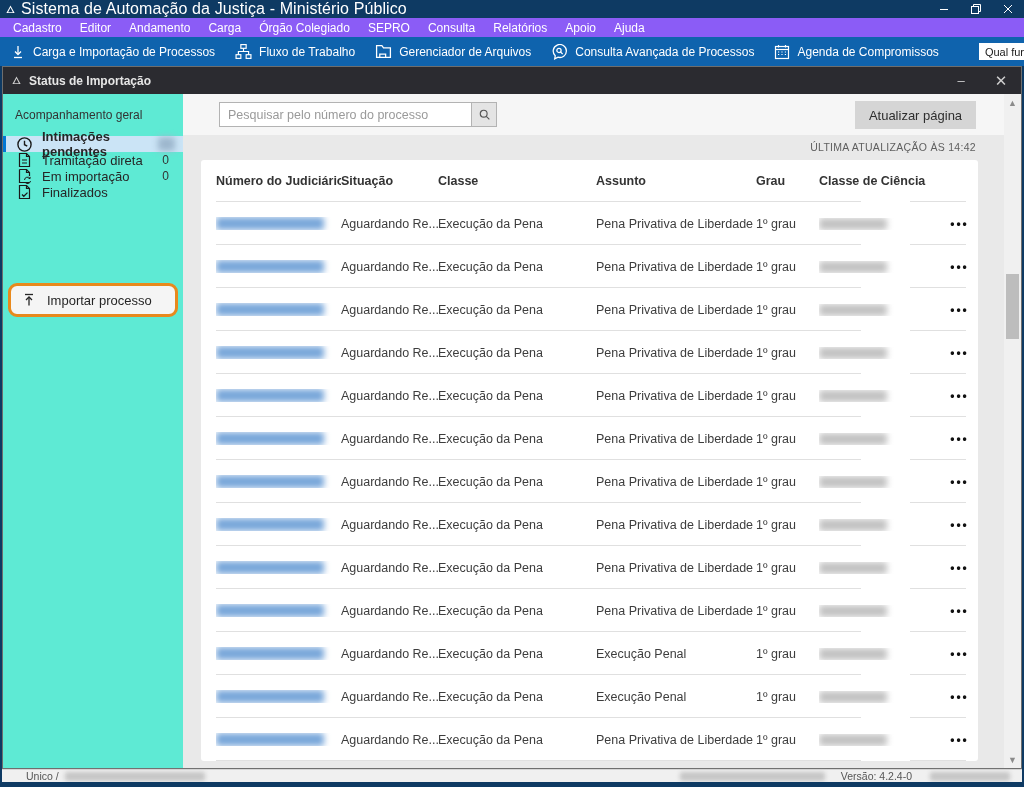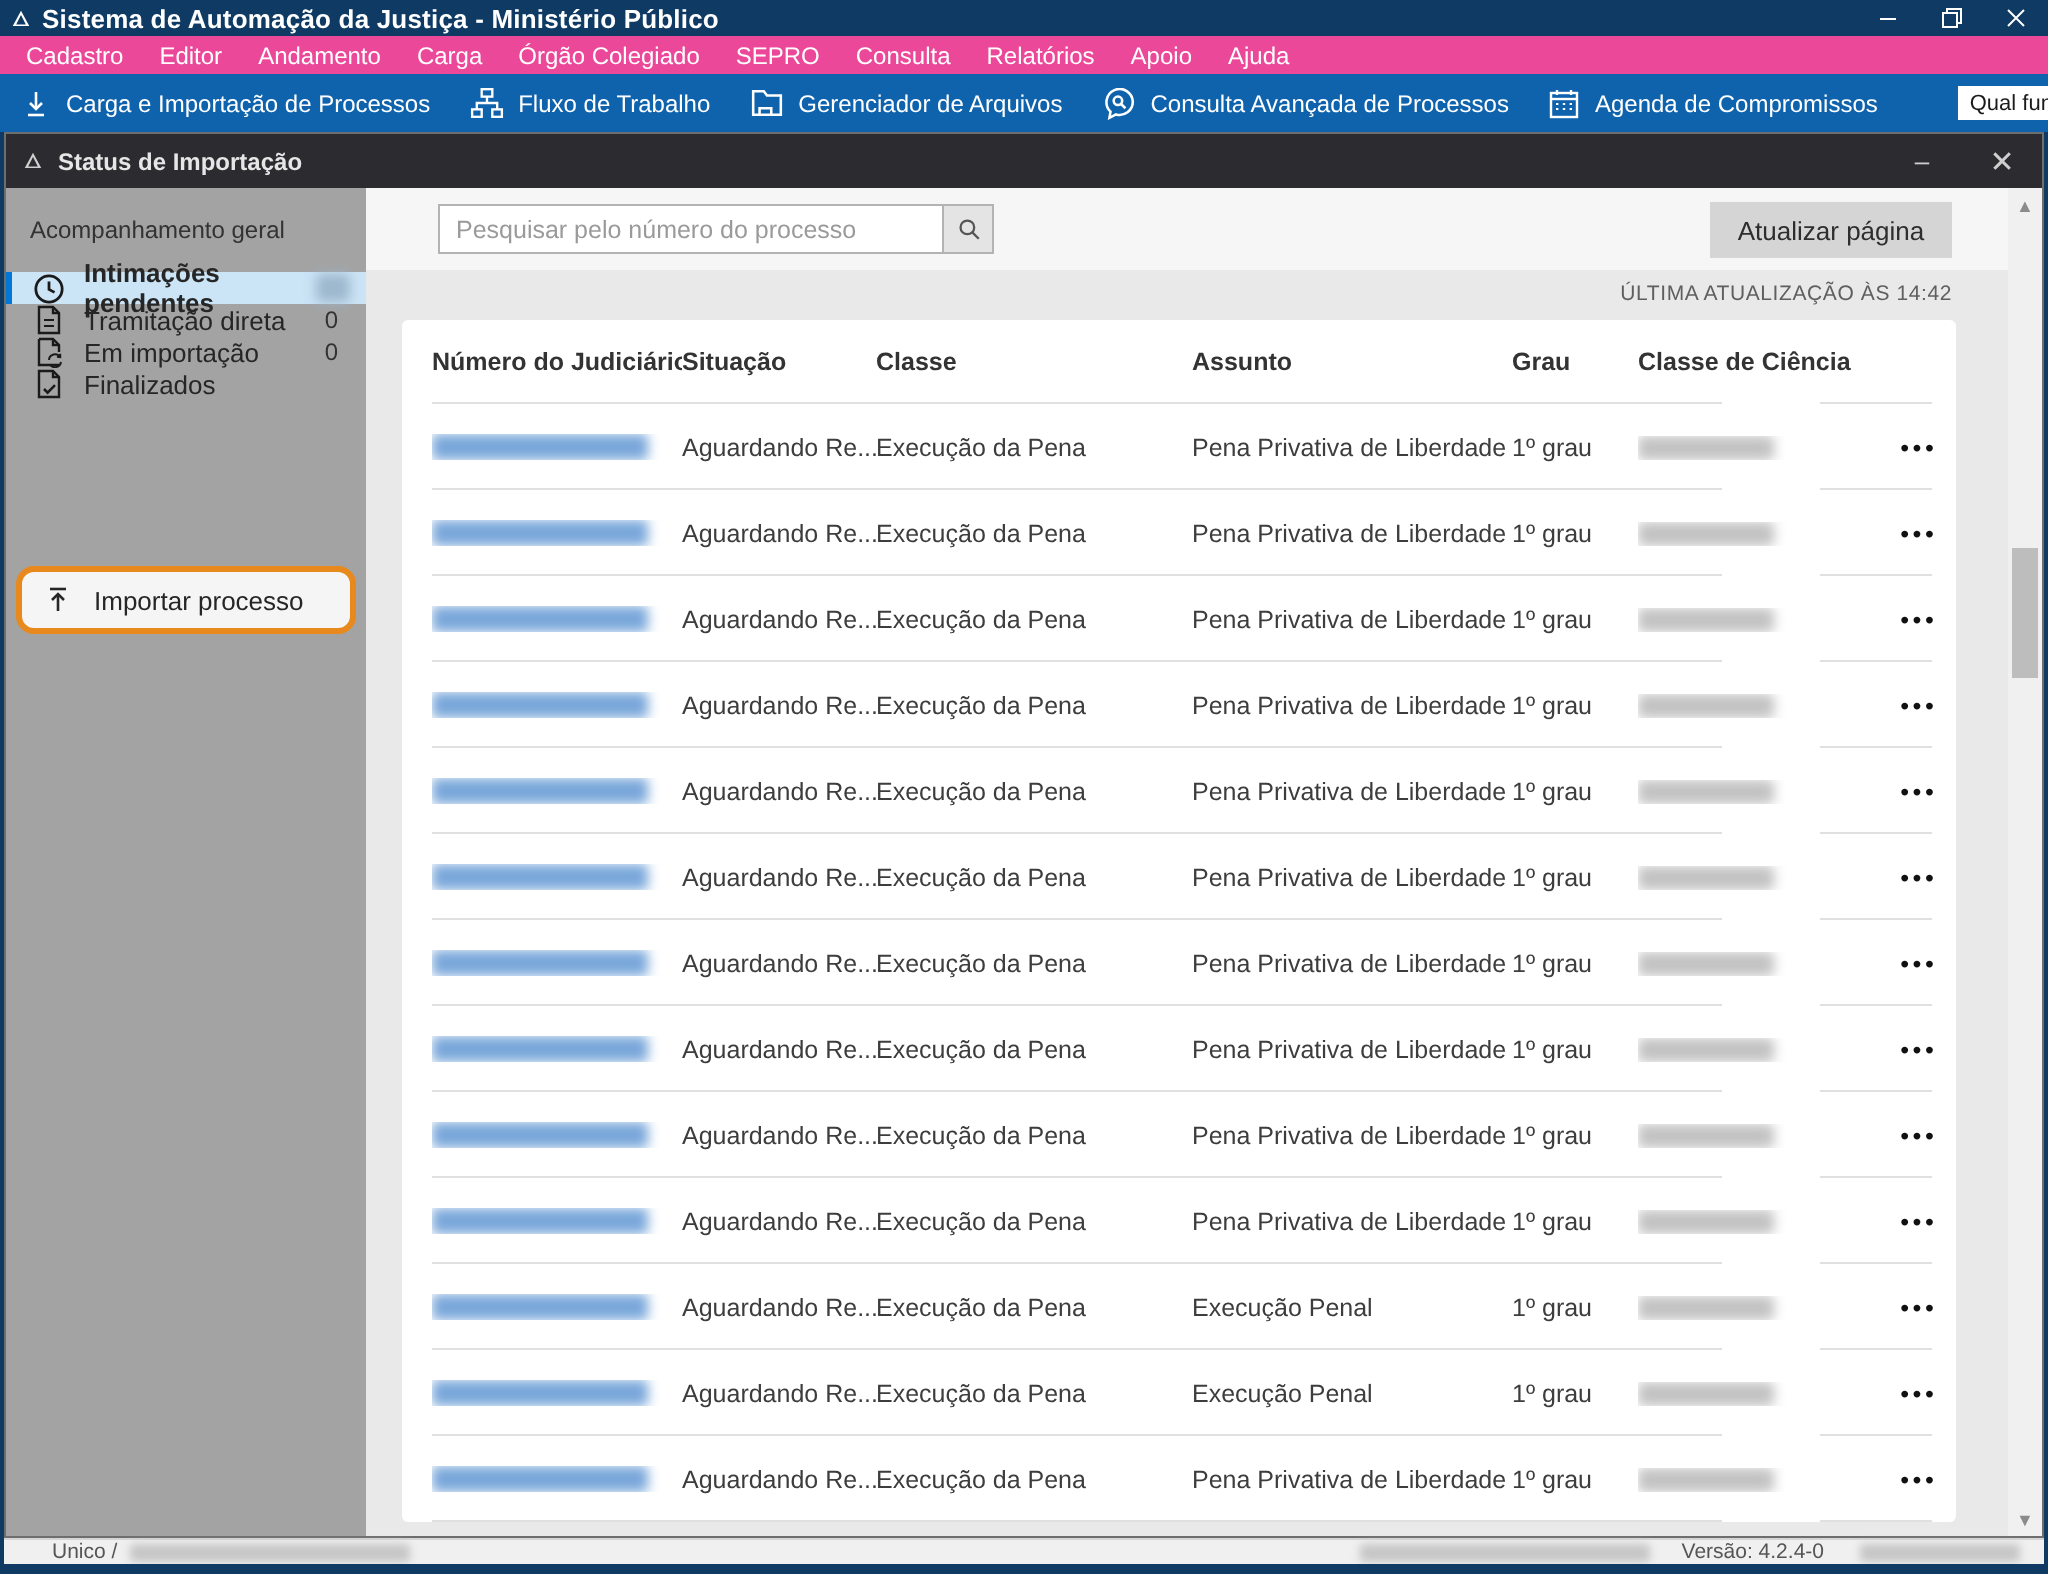--- a/index.html
+++ b/index.html
@@ -5,46 +5,46 @@
   * { margin:0; padding:0; box-sizing:border-box; }
   html,body { background:#333; }
   .app {
     position:relative; width:1024px; height:787px; overflow:hidden;
     background:#0e3a63; font-family:"Liberation Sans", sans-serif;
     -webkit-font-smoothing:antialiased;
   }
   
   .titlebar { position:absolute; top:0; left:0; right:0; height:18px; background:#0e3a63;
     color:#fff; display:flex; align-items:center; gap:5px; padding-left:5px; }
-  .titlebar .app-title { font-size:13px; font-weight:bold; letter-spacing:.1px; }
+  .titlebar .app-title { font-size:16px; font-weight:normal; letter-spacing:.1px; }
   .win-controls { margin-left:auto; display:flex; height:100%; }
   .win-btn { width:32px; height:100%; display:flex; align-items:center; justify-content:center; color:#fff; }
   
-  .menubar { position:absolute; top:18px; left:0; right:0; height:19px; background:#ec4899;
+  .menubar { position:absolute; top:18px; left:0; right:0; height:19px; background:#8b5cf6;
     display:flex; align-items:center; padding-left:4px; }
   .menu-item { color:#fff; font-size:12px; padding:0 9px; cursor:default; white-space:nowrap; }
   
   .toolbar { position:absolute; top:37px; left:0; right:0; height:29px; background:#0f63ad;
     display:flex; align-items:center; padding:0 12px 0 10px; gap:20px; }
   .tool-item { display:flex; align-items:center; gap:7px; color:#fff; font-size:12px; white-space:nowrap; }
   .tool-spacer { flex:1; }
   .func-search { width:172px; height:17px; border:1px solid #fff; background:#fff;
     font-size:11px; padding:0 5px; color:#1b1b1b; font-family:"Liberation Sans",sans-serif; }
   .func-search::placeholder { color:#1b1b1b; opacity:1; }
   
   .inner { position:absolute; top:66px; left:2px; right:2px; height:703px;
     border:1px solid #6e6e6e; background:#e9e9e9; }
   .inner-titlebar { position:absolute; top:0; left:0; right:0; height:27px; background:#2b2b30;
     color:#e6e6e6; display:flex; align-items:center; gap:7px; padding-left:8px; }
   .inner-titlebar .inner-title { font-size:12px; font-weight:bold; }
   .inner-controls { margin-left:auto; display:flex; height:100%; }
   .inner-btn { width:40px; height:100%; display:flex; align-items:center; justify-content:center; color:#cfcfcf; font-size:13px; }
   .inner-body { position:absolute; top:27px; left:0; right:0; bottom:0; display:flex; }
   
-  .sidebar { width:180px; background:#a3a3a3; position:relative; flex:none; }
+  .sidebar { width:180px; background:#5eead4; position:relative; flex:none; }
   .side-header { height:42px; display:flex; align-items:center; padding-left:12px;
     font-size:12px; color:#333; }
   .side-item { height:16px; display:flex; align-items:center; gap:9px; padding-left:12px;
     font-size:13px; color:#262626; position:relative; cursor:default; }
   .side-item.selected { background:#cbe4f6; font-weight:bold; }
   .side-item.selected::before { content:""; position:absolute; left:0; top:0; bottom:0; width:3px; background:#0078d4; }
   .sicon { width:18px; height:18px; display:flex; align-items:center; justify-content:center; flex:none; }
   .count { margin-left:auto; margin-right:14px; font-size:12px; color:#333; font-weight:normal; }
   .badge-blob { margin-left:auto; margin-right:8px; width:22px; height:14px;
     background:#9db7cd; filter:blur(3px); border-radius:2px; }

